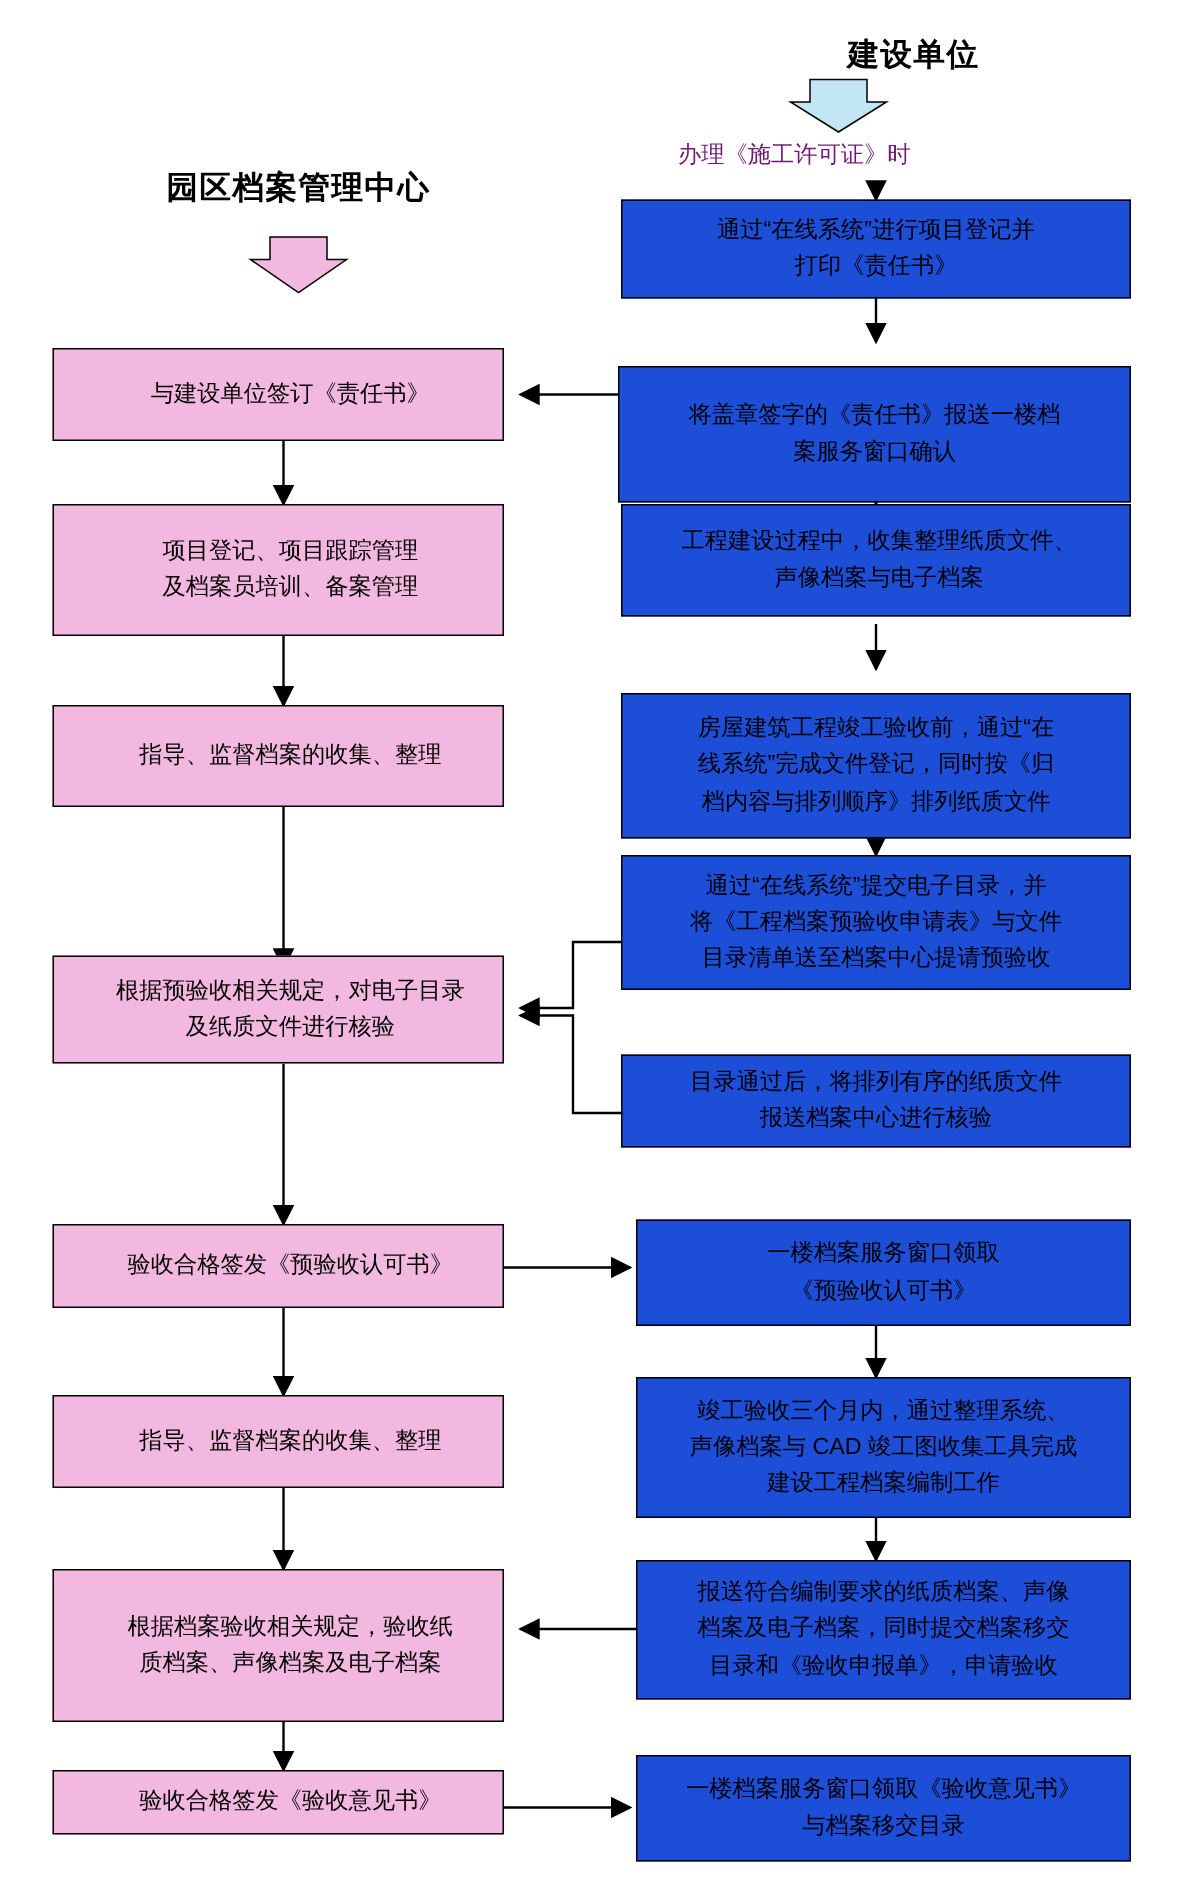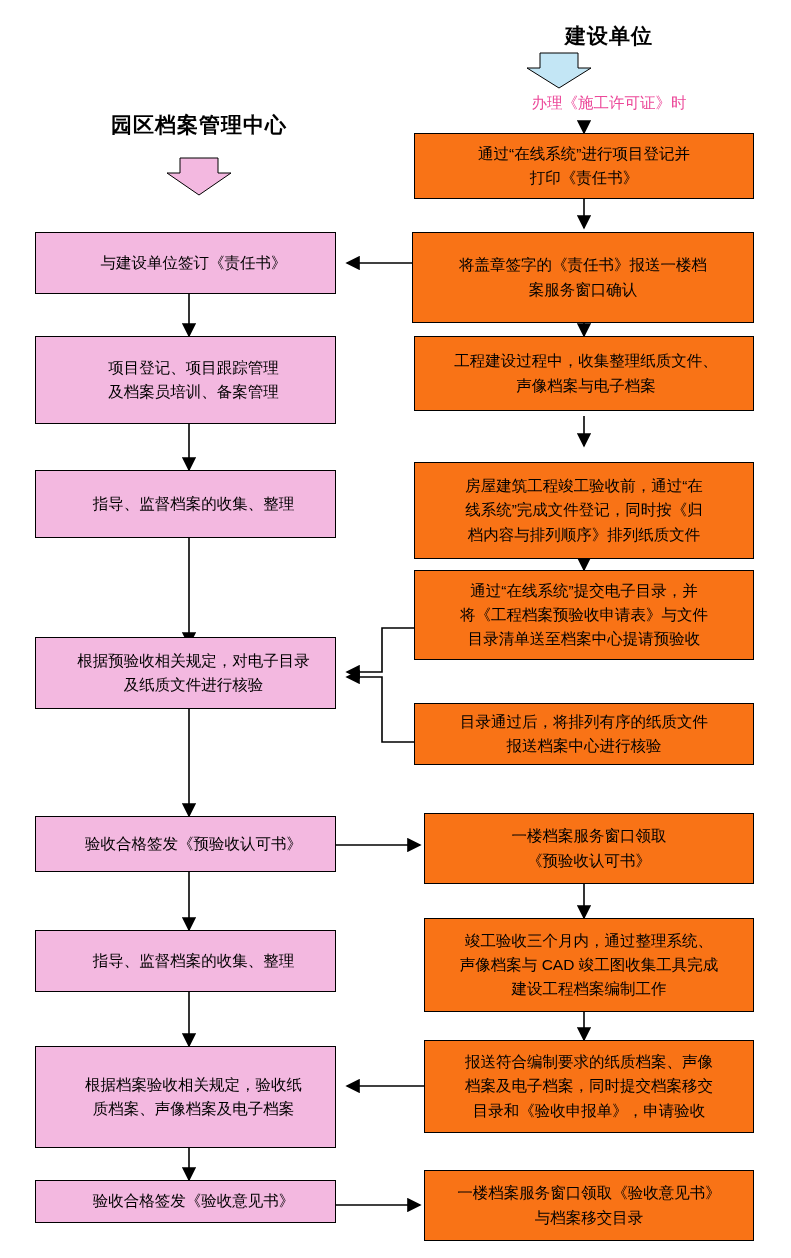--- a/index.html
+++ b/index.html
@@ -22,43 +22,43 @@
     font-weight: bold;
     font-size: 21px;
     color: #000;
     letter-spacing: 1px;
     white-space: nowrap;
     text-align: center;
   }
   .plain-label {
     position: absolute;
     font-size: 15.5px;
-    color: #ec4899;
+    color: #701a75;
     white-space: nowrap;
-    text-align: center;
+    text-align: left;
   }
   .box {
     position: absolute;
     box-sizing: border-box;
     border: 1px solid #000;
     display: flex;
     align-items: center;
     justify-content: center;
     text-align: center;
     font-size: 15.5px;
     line-height: 1.55;
     color: #000;
     padding: 4px 8px;
   }
   .box.pink {
     background: #f3b8e0;
     padding-left: 24px;
   }
   .box.blue {
-    background: #f97316;
+    background: #1d4ed8;
   }
   .box span {
     display: block;
     width: 100%;
   }
   svg.arrows {
     position: absolute;
     left: 0;
     top: 0;
     width: 791px;
@@ -111,21 +111,21 @@
     <line x1="336" y1="845" x2="420" y2="845" stroke="#000" stroke-width="1.6" marker-end="url(#ah)"></line>
 
     <line x1="424" y1="1086" x2="347" y2="1086" stroke="#000" stroke-width="1.6" marker-end="url(#ah)"></line>
 
     <line x1="336" y1="1205" x2="420" y2="1205" stroke="#000" stroke-width="1.6" marker-end="url(#ah)"></line>
   </svg>
 
   <div class="box blue" style="left:414px; top:133px; width:340px; height:66px;">
     <span>通过“在线系统”进行项目登记并<br>打印《责任书》</span>
   </div>
-  <div class="box blue" style="left:412px; top:232px; width:342px; height:91px;">
+  <div class="box blue" style="left:412px; top:244px; width:342px; height:91px;font-family:Liberation Mono, monospace;">
     <span>将盖章签字的《责任书》报送一楼档<br>案服务窗口确认</span>
   </div>
   <div class="box blue" style="left:414px; top:336px; width:340px; height:75px;padding-left:12px;">
     <span>工程建设过程中，收集整理纸质文件、<br>声像档案与电子档案</span>
   </div>
   <div class="box blue" style="left:414px; top:446px; width:340px; height:97px;margin-top:16px;">
     <span>房屋建筑工程竣工验收前，通过“在<br>线系统”完成文件登记，同时按《归<br>档内容与排列顺序》排列纸质文件</span>
   </div>
   <div class="box blue" style="left:414px; top:570px; width:340px; height:90px;">
     <span>通过“在线系统”提交电子目录，并<br>将《工程档案预验收申请表》与文件<br>目录清单送至档案中心提请预验收</span>

